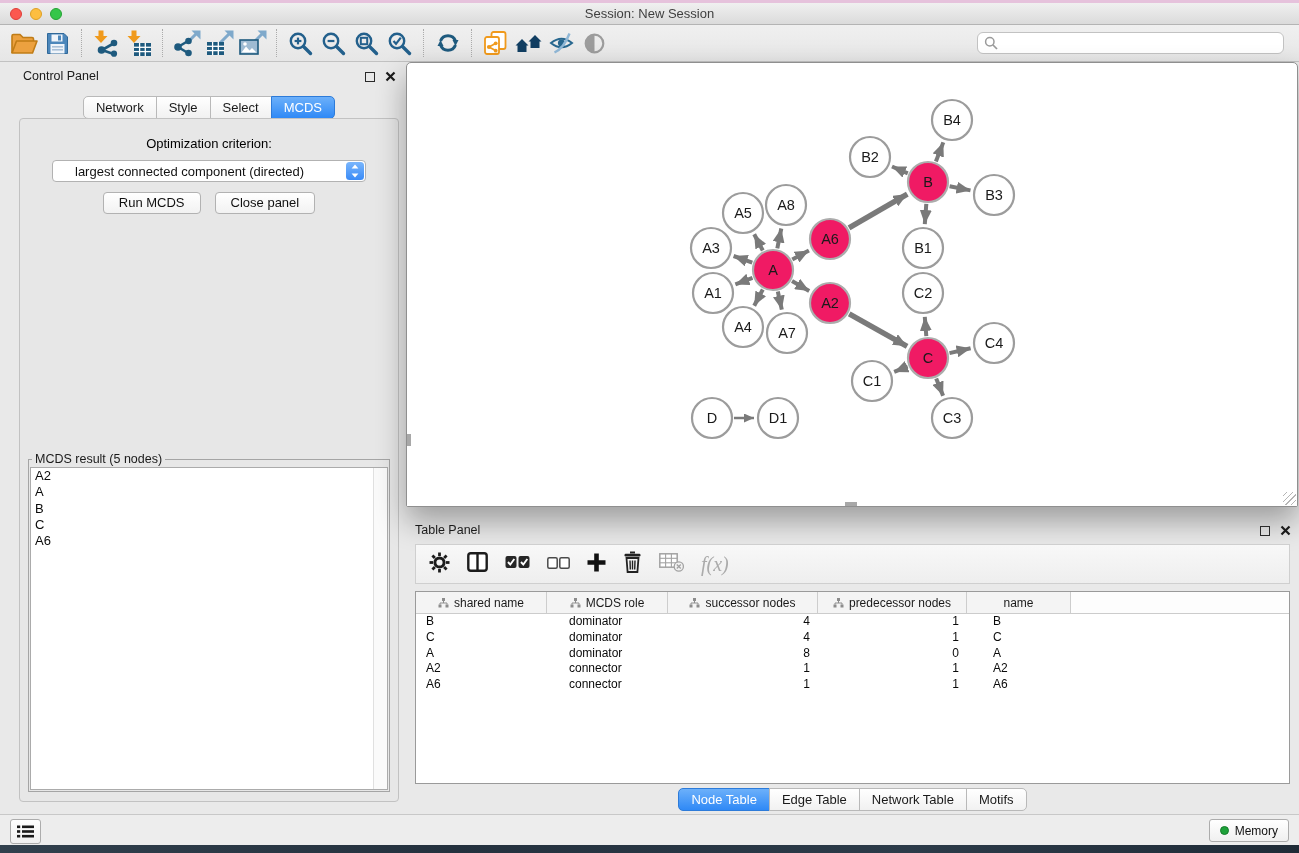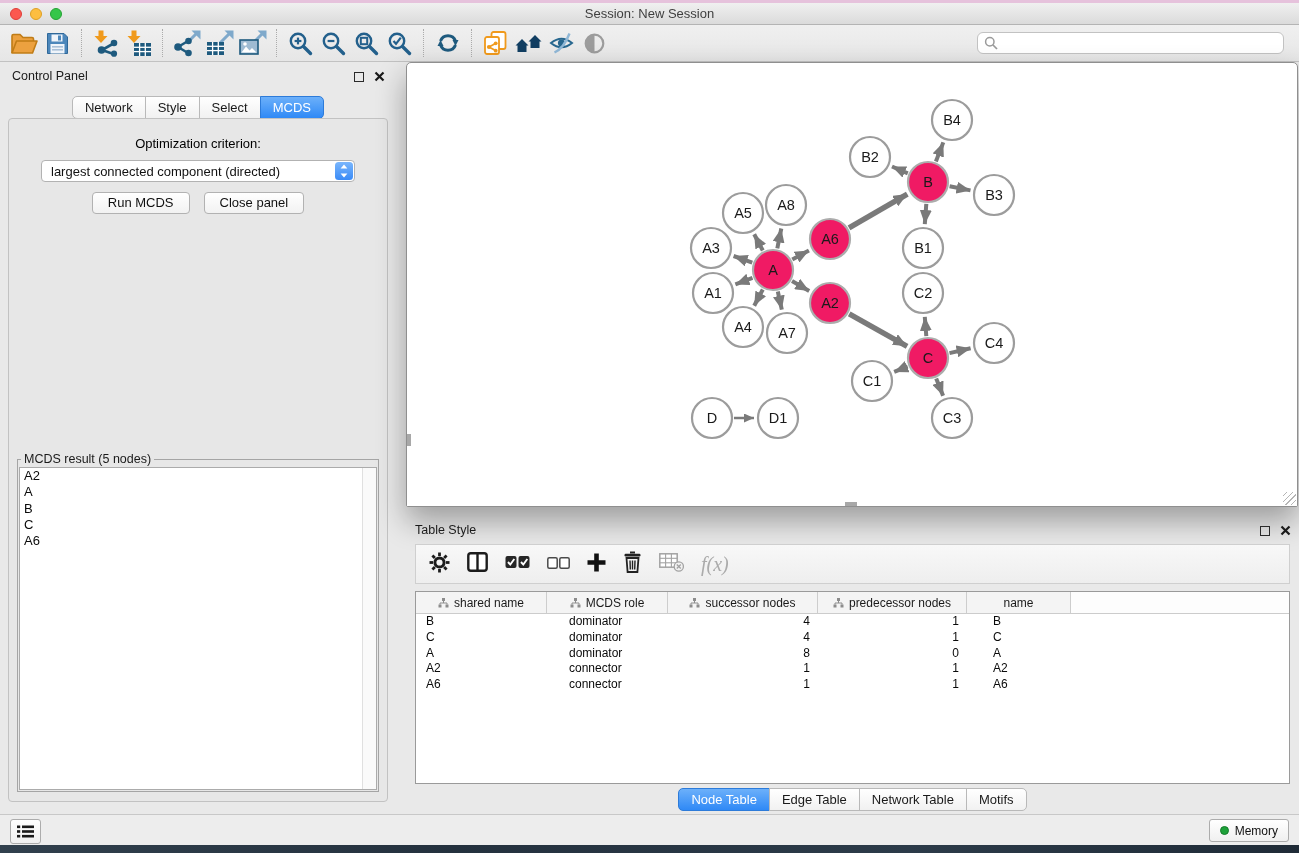--- a/index.html
+++ b/index.html
@@ -14,33 +14,33 @@
   .tl.yellow{background:#FDBE41;border:1px solid #DFA023;}
   .tl.green{background:#35C649;border:1px solid #24A233;}
   #app-title{line-height:21px;text-align:center;font-size:13px;color:#3F3F3F;}
   
   #toolbar{position:absolute;left:0;top:25px;width:100%;height:37px;background:linear-gradient(#F0F0F0,#E6E6E6);border-bottom:1px solid #C2C2C2;box-sizing:border-box;display:flex;align-items:center;padding:0 8px;}
   .tbtn{width:33px;height:30px;display:flex;align-items:center;justify-content:center;flex:0 0 auto;}
   .tsep{width:0;height:28px;border-left:1px dotted #ABABAB;margin:0 7px;flex:0 0 auto;}
   #search-box{margin-left:auto;margin-right:7px;width:293px;height:20px;background:#fff;border:1px solid #C2C2C2;border-radius:6px;display:flex;align-items:center;padding:0 6px;gap:4px;}
   #search-box input{border:none;outline:none;flex:1;font-size:12px;font-family:"Liberation Sans",sans-serif;background:transparent;}
   
-  #control-panel{position:absolute;left:3px;top:65px;width:390px;height:742px;}
+  #control-panel{position:absolute;left:14px;top:65px;width:390px;height:742px;}
   .panel-title{position:absolute;left:9px;top:4px;font-size:12.5px;color:#1A1A1A;}
   .winbtns{position:absolute;right:8px;top:6px;display:flex;gap:10px;align-items:center;}
   .winbtn-float{width:8px;height:8px;border:1.6px solid #2A2A2A;display:inline-block;background:transparent;}
   .tabstrip{display:flex;justify-content:center;}
   #cp-tabs{position:absolute;left:0;right:0;top:31px;}
   .tab{height:15px;line-height:15px;padding:3px 12px;font-size:13px;color:#1A1A1A;background:linear-gradient(#FFFFFF,#F1F1F1);border:1px solid #B9B9B9;margin-left:-1px;white-space:nowrap;}
   .tab:first-child{border-radius:5px 0 0 5px;margin-left:0;}
   .tab:last-child{border-radius:0 5px 5px 0;}
   .tab.active{background:linear-gradient(#6CB0FA,#2F89F6);color:#FFFFFF;border-color:#2D7BD9;}
   .panel-body{position:absolute;left:5px;right:5px;top:53px;bottom:5px;background:#E7E7E7;border:1px solid #C2C2C2;border-radius:4px;}
   .opt-label{text-align:center;margin-top:17px;font-size:13px;color:#000000;}
-  #optimization-select{position:relative;width:314px;height:22px;margin:9px auto 0 auto;background:#FFFFFF;border:1px solid #B2B2B2;border-radius:4px;font-size:13px;line-height:22px;padding-left:9px;box-sizing:border-box;color:#111;}
+  #optimization-select{position:relative;width:314px;height:22px;margin:9px auto 0 auto;background:#FFFFFF;border:1px solid #B2B2B2;border-radius:4px;font-size:13px;line-height:22px;padding-left:22px;box-sizing:border-box;color:#111;}
   .stepper{position:absolute;right:1px;top:1px;width:18px;height:18px;background:linear-gradient(#7AB6FC,#3A8BF7);border-radius:3.5px;display:flex;align-items:center;justify-content:center;}
   .btn-row{display:flex;justify-content:center;gap:14px;margin-top:10px;}
   .btn{background:linear-gradient(#FFFFFF,#F2F2F2);border:1px solid #B2B2B2;border-radius:4px;height:22px;padding:0 15px;font-size:13px;font-family:"Liberation Sans",sans-serif;color:#111;line-height:20px;}
   #mcds-fieldset{position:absolute;left:8px;right:8px;top:333px;height:340px;border:1px solid #A5A5A5;margin:0;padding:1px;box-sizing:border-box;}
   #mcds-fieldset legend{font-size:12.5px;color:#1A1A1A;padding:0 3px;margin-left:2px;}
   #mcds-list{position:relative;width:100%;height:100%;background:#FFFFFF;border:1px solid #ABABAB;box-sizing:border-box;overflow:hidden;}
   .list-item{font-size:13px;color:#0A0A0A;line-height:16.3px;padding-left:4px;}
   .list-scroll{position:absolute;right:0;top:0;bottom:0;width:13px;background:#FAFAFA;border-left:1px solid #E0E0E0;}
   
   #net-window{position:absolute;left:406px;top:62px;width:892px;height:445px;border:1px solid #8F8F8F;border-radius:5px 5px 2px 2px;box-shadow:0 14px 30px rgba(0,0,0,0.33);background:#FFFFFF;box-sizing:border-box;}
@@ -420,21 +420,21 @@
             <text x="371" y="334" text-anchor="middle" font-size="14.5" font-family="&quot;Liberation Sans&quot;, sans-serif" fill="#1A1A1A">D1</text>
           </g>
         </svg>
       <div class="nub-left"></div>
       <div class="nub-bottom"></div>
       <div class="grip"></div>
     </div>
   </div>
 
   <div id="table-panel">
-    <div class="panel-title">Table Style</div>
+    <div class="panel-title">Table Panel</div>
     <div class="winbtns">
       <span class="winbtn-float"></span>
       <svg width="11" height="11" viewBox="0 0 11 11">
         <path d="M1.5 1.5 L9.5 9.5 M9.5 1.5 L1.5 9.5" stroke="#1A1A1A" stroke-width="2.2"></path>
       </svg>
     </div>
     <div id="tp-toolbar">
       <span class="tbtn2">
         <svg width="21" height="21" viewBox="0 0 21 21">
           <circle cx="10.5" cy="10.5" r="4.6" fill="none" stroke="#1C1C1C" stroke-width="3"></circle>

